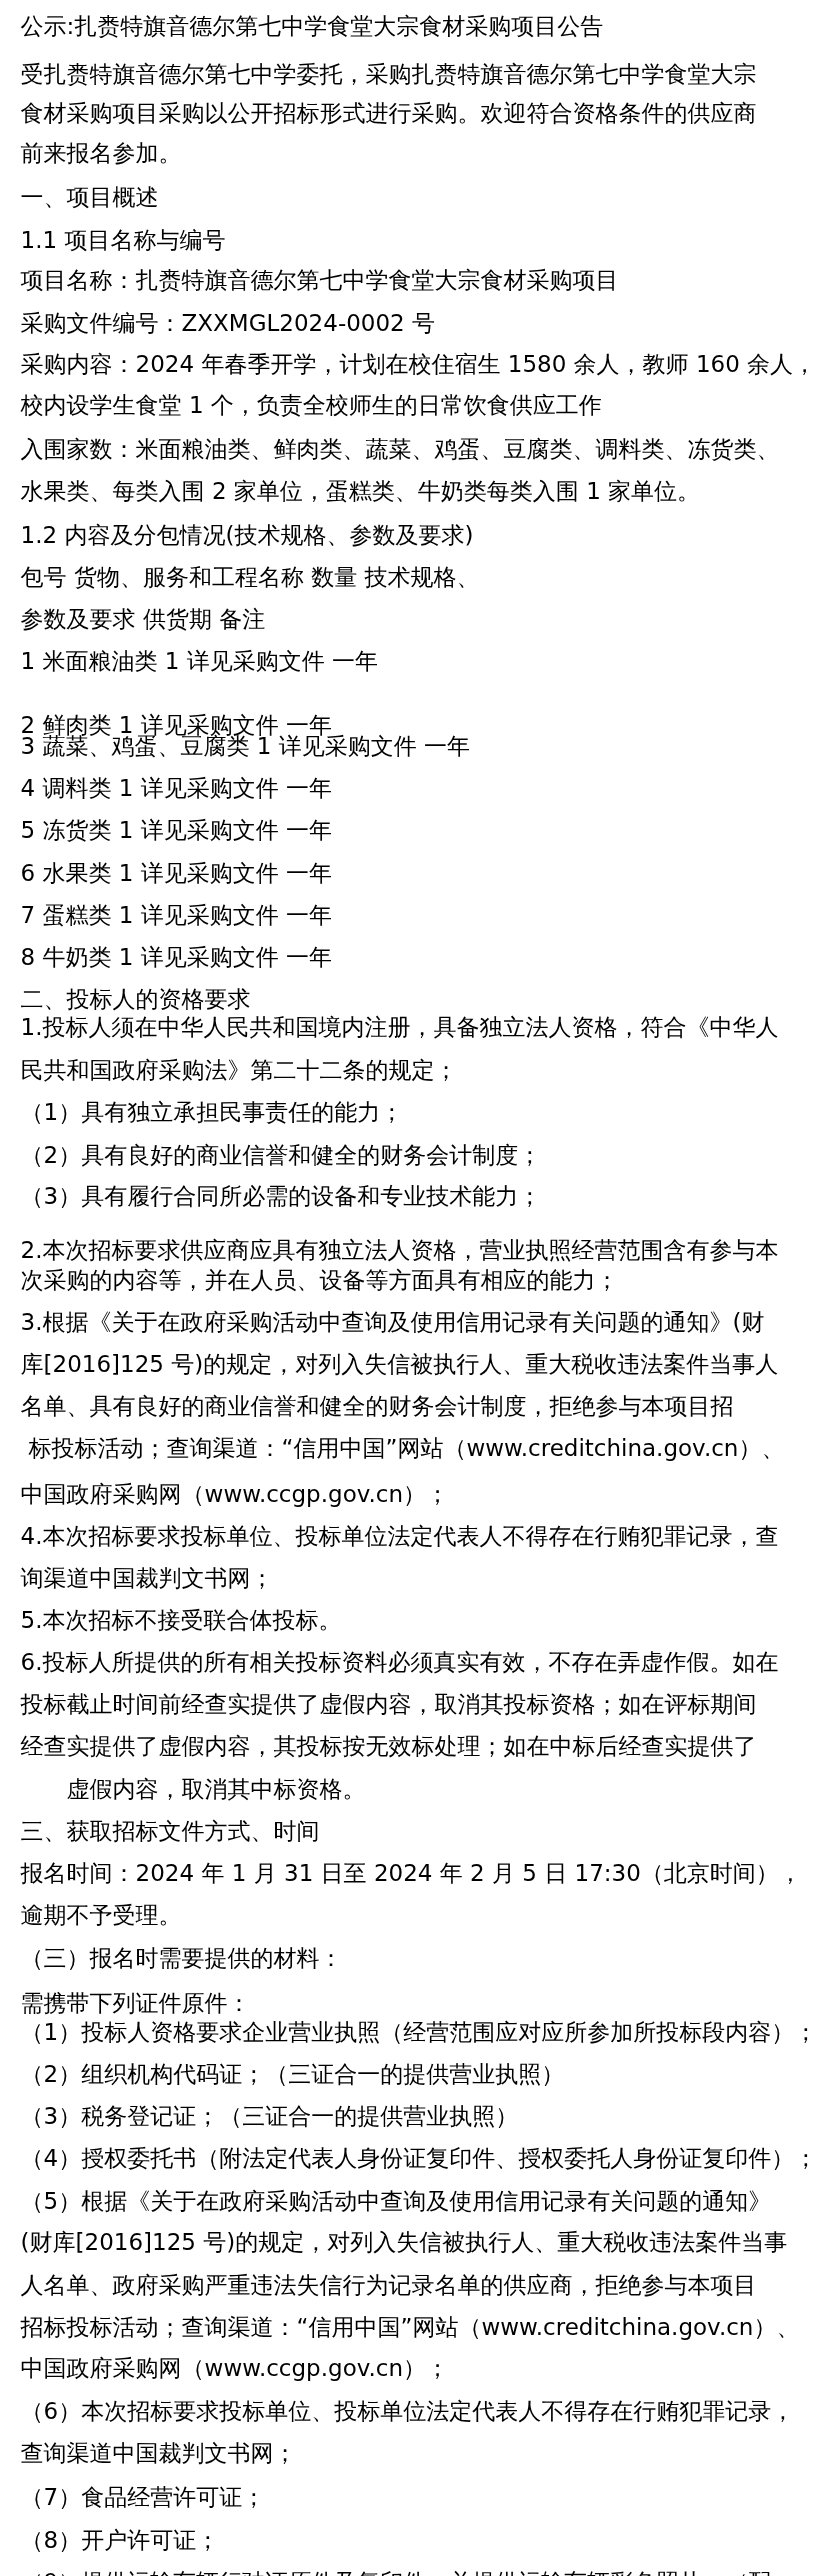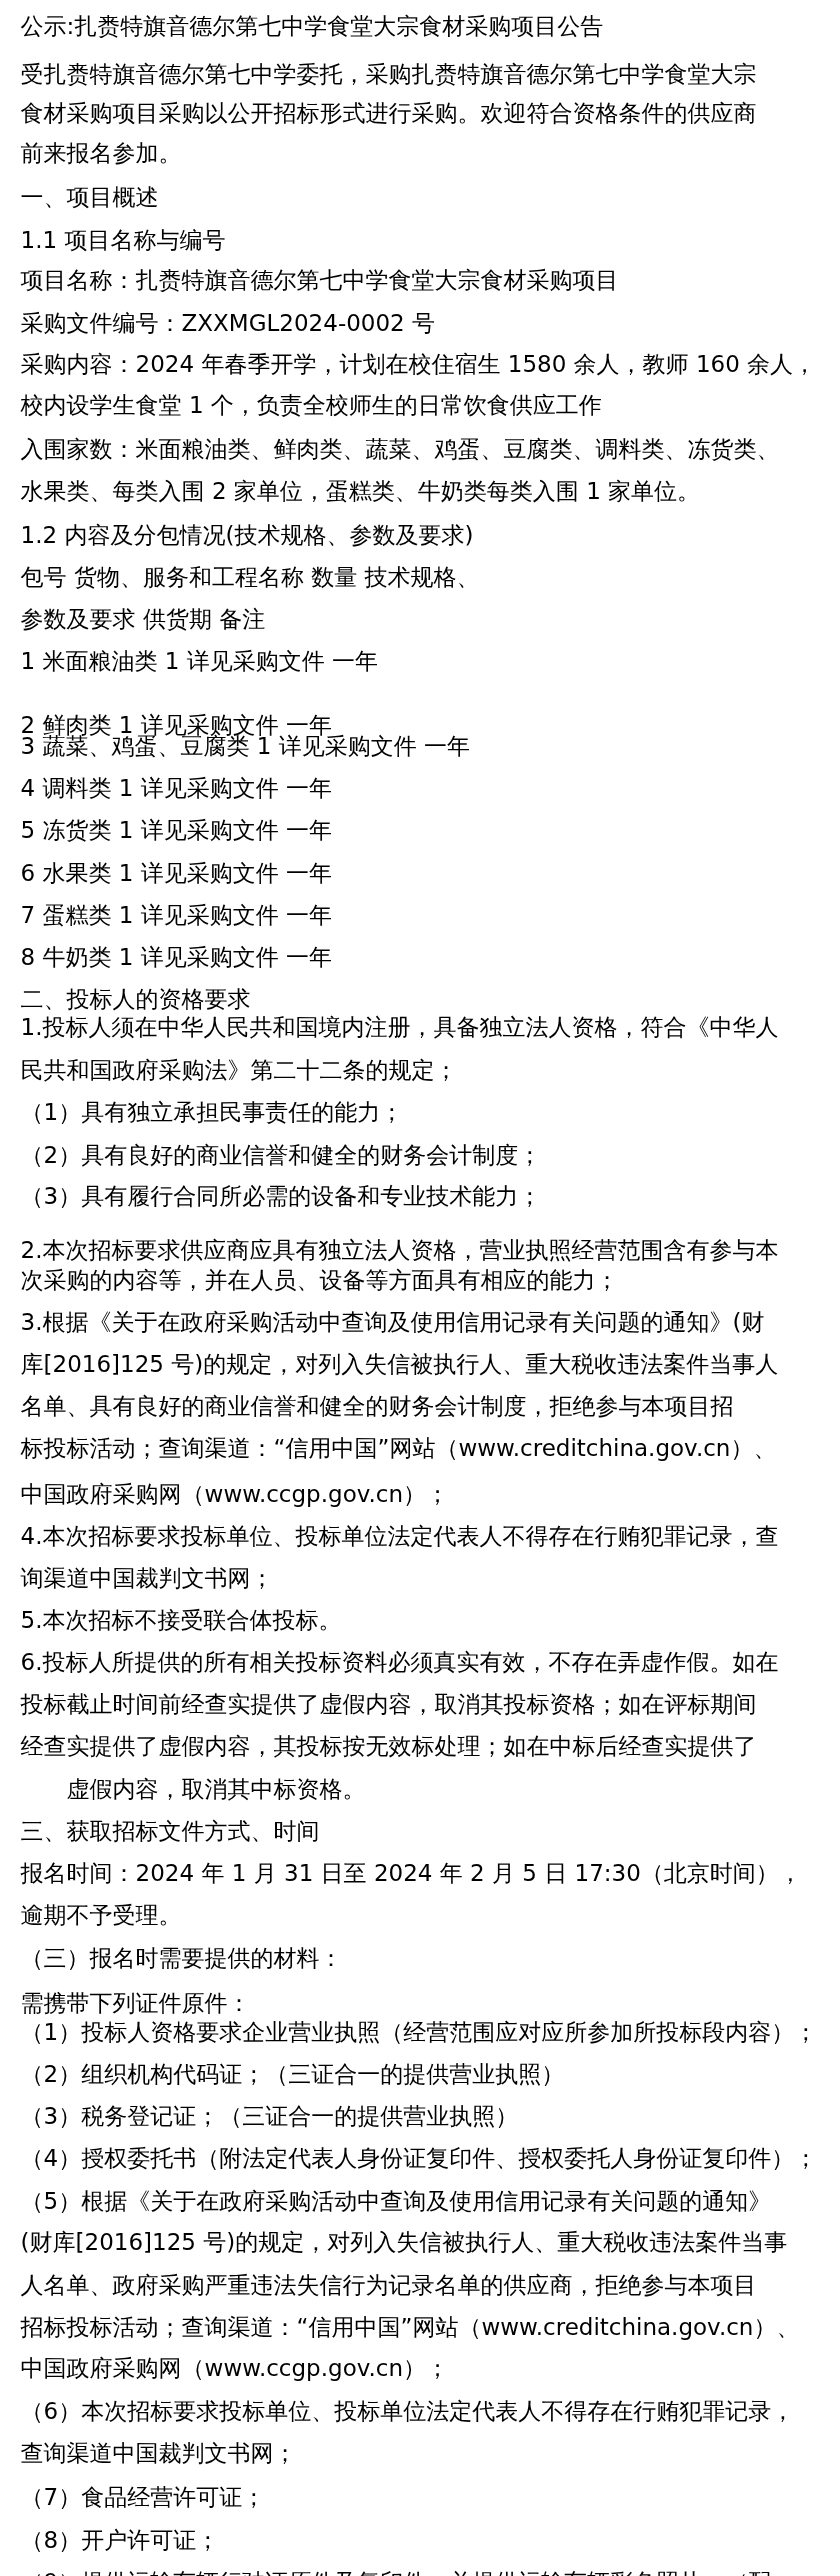--- a/index.html
+++ b/index.html
@@ -53,21 +53,21 @@
     <div class="line" style="top: 1014px;">1.投标人须在中华人民共和国境内注册，具备独立法人资格，符合《中华人</div>
     <div class="line" style="top: 1057px;">民共和国政府采购法》第二十二条的规定；</div>
     <div class="line" style="top: 1099px;">（1）具有独立承担民事责任的能力；</div>
     <div class="line" style="top: 1142px;">（2）具有良好的商业信誉和健全的财务会计制度；</div>
     <div class="line" style="top: 1183px;">（3）具有履行合同所必需的设备和专业技术能力；</div>
     <div class="line" style="top: 1225px; margin-top: 12px;">2.本次招标要求供应商应具有独立法人资格，营业执照经营范围含有参与本</div>
     <div class="line" style="top: 1267px;">次采购的内容等，并在人员、设备等方面具有相应的能力；</div>
     <div class="line" style="top: 1309px;">3.根据《关于在政府采购活动中查询及使用信用记录有关问题的通知》(财</div>
     <div class="line" style="top: 1351px;">库[2016]125 号)的规定，对列入失信被执行人、重大税收违法案件当事人</div>
     <div class="line" style="top: 1393px;">名单、具有良好的商业信誉和健全的财务会计制度，拒绝参与本项目招</div>
-    <div class="line" style="top: 1435px;">标投标活动；查询渠道：“信用中国”网站（www.creditchina.gov.cn）、</div>
+    <div class="line" style="top: 1435px; margin-left: 8px;">标投标活动；查询渠道：“信用中国”网站（www.creditchina.gov.cn）、</div>
     <div class="line" style="top: 1481px;">中国政府采购网（www.ccgp.gov.cn）；</div>
     <div class="line" style="top: 1523px;">4.本次招标要求投标单位、投标单位法定代表人不得存在行贿犯罪记录，查</div>
     <div class="line" style="top: 1565px;">询渠道中国裁判文书网；</div>
     <div class="line" style="top: 1607px;">5.本次招标不接受联合体投标。</div>
     <div class="line" style="top: 1649px;">6.投标人所提供的所有相关投标资料必须真实有效，不存在弄虚作假。如在</div>
     <div class="line" style="top: 1691px;">投标截止时间前经查实提供了虚假内容，取消其投标资格；如在评标期间</div>
     <div class="line" style="top: 1733px;">经查实提供了虚假内容，其投标按无效标处理；如在中标后经查实提供了</div>
     <div class="line" style="top: 1776px; margin-left: 46px;">虚假内容，取消其中标资格。</div>
     <div class="line" style="top: 1818px;">三、获取招标文件方式、时间</div>
     <div class="line" style="top: 1860px;">报名时间：2024 年 1 月 31 日至 2024 年 2 月 5 日 17:30（北京时间），</div>

